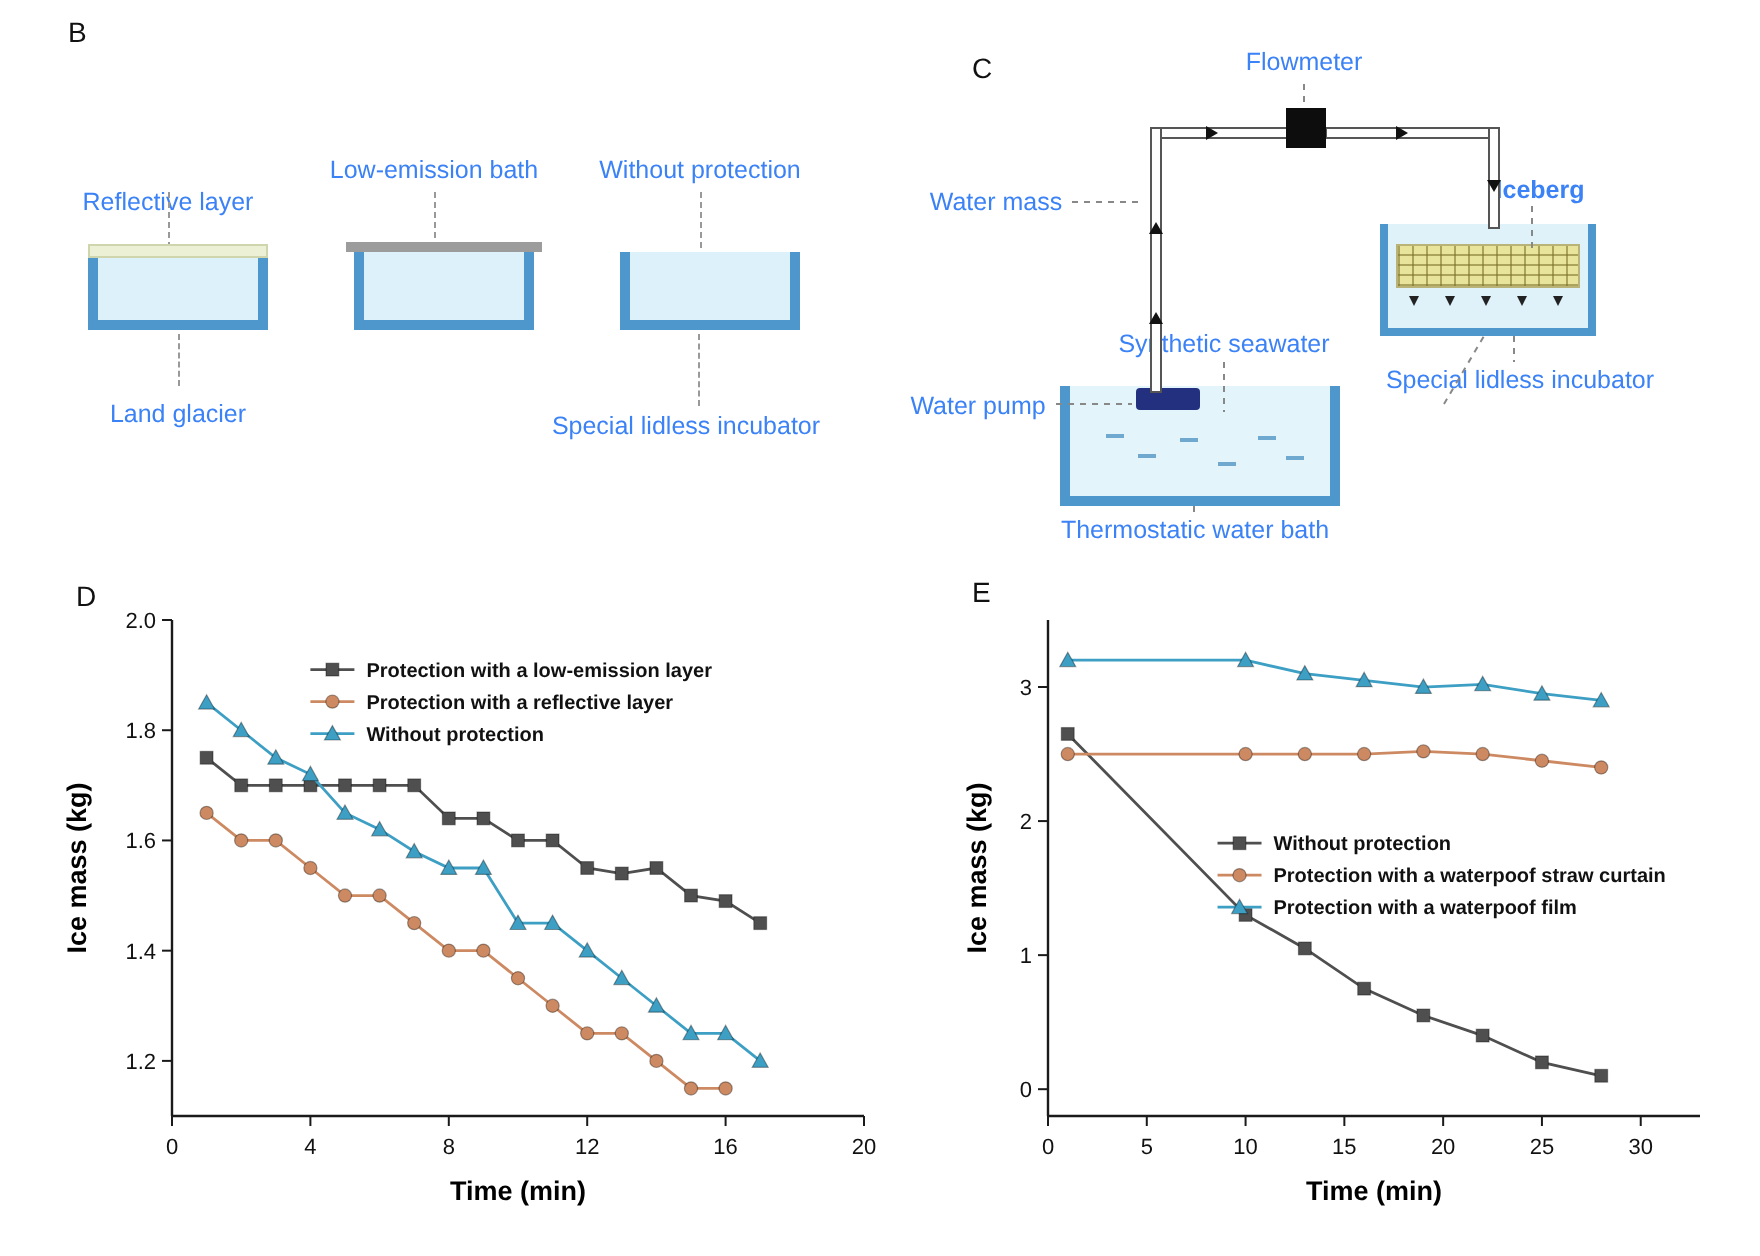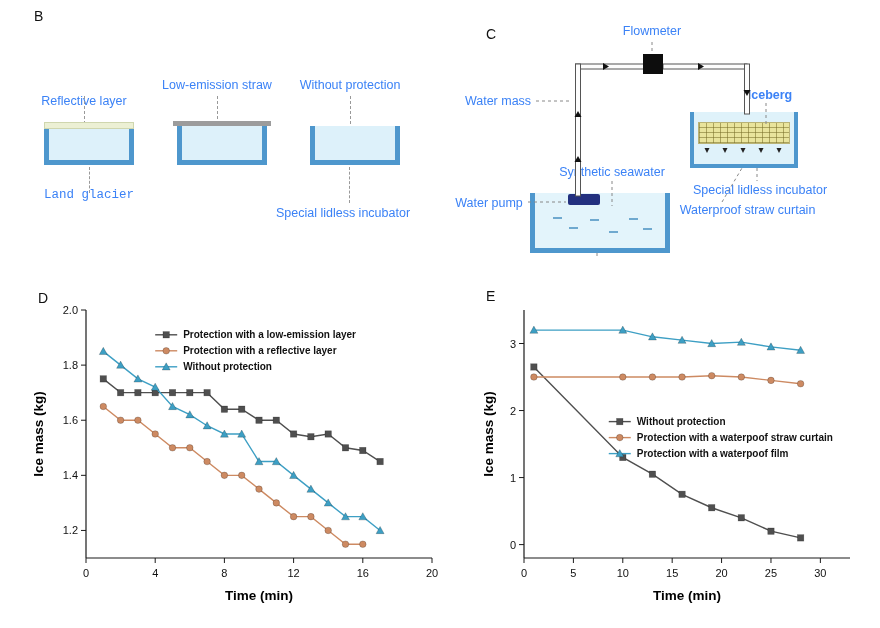--- a/index.html
+++ b/index.html
@@ -25,50 +25,50 @@
   .chart{position:absolute;}
 </style>
 </head>
 <body>
 
 <div class="canvas">
 
   <div class="panel-letter" style="left:34px;top:8px;">B</div>
 
   <div class="lbl" style="left:28px;top:94px;width:112px;">Reflective layer</div>
-  <div class="lbl" style="left:150px;top:78px;width:134px;">Low-emission straw</div>
+  <div class="lbl" style="left:150px;top:78px;width:134px;">Low-emission bath</div>
   <div class="lbl" style="left:288px;top:78px;width:124px;">Without protection</div>
 
   <div class="dash-v" style="left:84px;top:96px;height:28px;"></div>
   <div class="dash-v" style="left:217px;top:96px;height:28px;"></div>
   <div class="dash-v" style="left:350px;top:96px;height:28px;"></div>
 
   <div class="incubator" style="left:44px;top:126px;">
     <div class="layer-strip layer-reflective"></div>
   </div>
   <div class="incubator" style="left:177px;top:126px;">
     <div class="layer-strip layer-lowe"></div>
   </div>
   <div class="incubator" style="left:310px;top:126px;"></div>
 
   <div class="dash-v" style="left:89px;top:167px;height:26px;"></div>
-  <div class="lbl" style="left:34px;top:188px;width:110px;font-family:Liberation Mono, monospace;">Land glacier</div>
+  <div class="lbl" style="left:34px;top:200px;width:110px;">Land glacier</div>
 
   <div class="dash-v" style="left:349px;top:167px;height:36px;"></div>
   <div class="lbl" style="left:258px;top:206px;width:170px;">Special lidless incubator</div>
 
   <div class="panel-letter" style="left:486px;top:26px;">C</div>
 
   <div class="lbl" style="left:602px;top:24px;width:100px;">Flowmeter</div>
   <div class="lbl" style="left:462px;top:94px;width:72px;">Water mass</div>
   <div class="lbl" style="left:740px;top:88px;width:60px;font-weight:bold;">Iceberg</div>
   <div class="lbl" style="left:552px;top:165px;width:120px;">Synthetic seawater</div>
   <div class="lbl" style="left:690px;top:183px;width:140px;">Special lidless incubator</div>
   <div class="lbl" style="left:452px;top:196px;width:74px;">Water pump</div>
-  <div class="lbl" style="left:660px;top:203px;width:175px;">Waterproof straw curtain</div>
+  <div class="lbl" style="left:510px;top:258px;width:175px;">Thermostatic water bath</div>
 
   <div class="incubator-c">
     <div class="curtain"></div>
   </div>
 
   <div class="bath">
     <div class="wdash" style="left:18px;top:24px;"></div>
     <div class="wdash" style="left:34px;top:34px;"></div>
     <div class="wdash" style="left:55px;top:26px;"></div>
     <div class="wdash" style="left:74px;top:38px;"></div>

